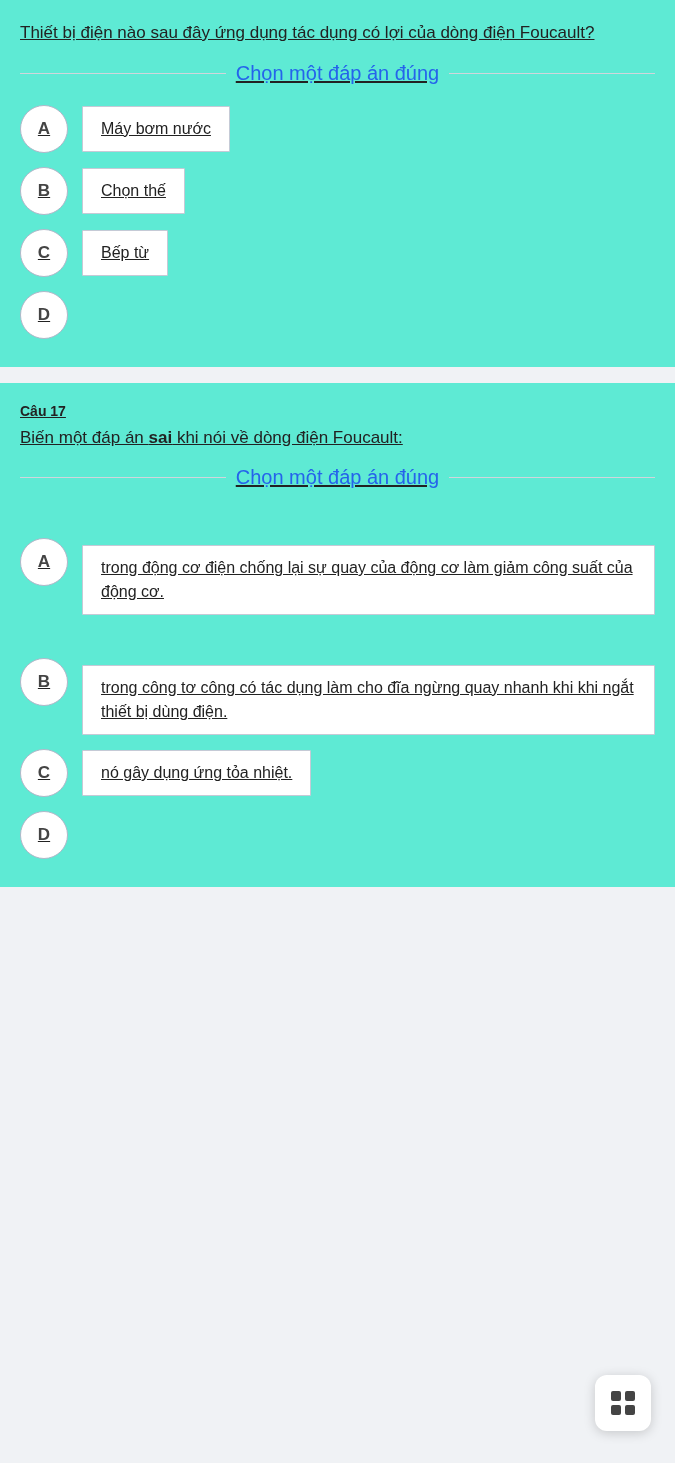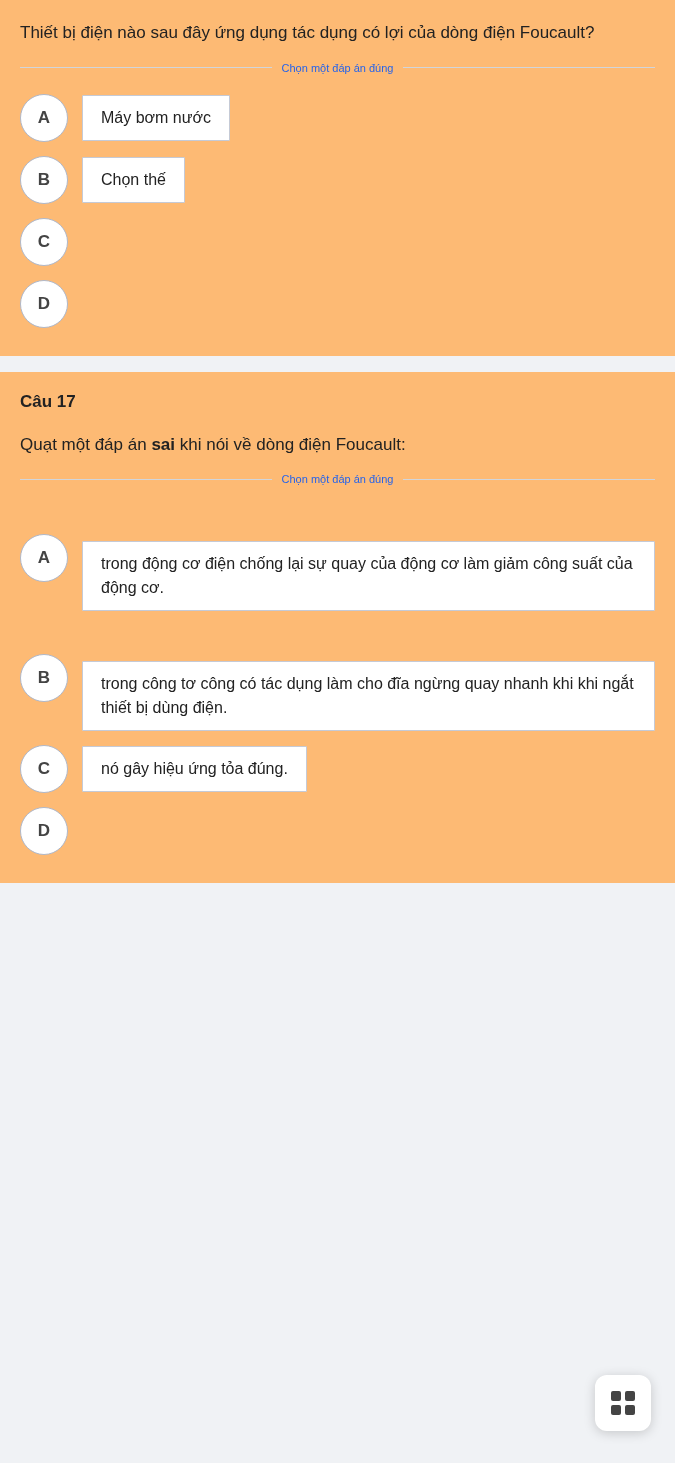--- a/index.html
+++ b/index.html
@@ -6,43 +6,44 @@
     body {
       font-family: 'Segoe UI', Arial, sans-serif;
       background: #f0f2f5;
       width: 675px;
       min-height: 1463px;
       font-size: 16px;
       color: #222;
     }
 
     .question-card {
-      background: #fdba74;
+      background: #5eead4;
       padding: 20px 20px 28px 20px;
       margin-bottom: 8px;
+      text-decoration: underline;
     }
 
     .question-text {
       font-size: 17px;
       line-height: 1.5;
       color: #222;
       margin-bottom: 16px;
     }
 
     .question-text strong {
       font-weight: 700;
     }
 
     .divider-label {
       display: flex;
       align-items: center;
       gap: 10px;
       margin-bottom: 20px;
       color: #2563eb;
-      font-size: 11px;
+      font-size: 20px;
       font-weight: 500;
     }
 
     .divider-label::before,
     .divider-label::after {
       content: '';
       flex: 1;
       height: 1px;
       background: #d1d5db;
     }
@@ -120,22 +121,22 @@
 
     .fab-grid-dot {
       width: 10px;
       height: 10px;
       background: #444;
       border-radius: 2px;
     }
 
     .q17-label {
       font-weight: 700;
-      font-size: 17px;
-      margin-bottom: 20px;
+      font-size: 14px;
+      margin-bottom: 6px;
     }
   </style>
 </head>
 <body>
 
 <div class="question-card">
   <p class="question-text">Thiết bị điện nào sau đây ứng dụng tác dụng có lợi của dòng điện Foucault?</p>
 
   <div class="divider-label">
     <span>Chọn một đáp án đúng</span>
@@ -154,37 +155,38 @@
       <div class="option-circle">
         <span>B</span>
       </div>
       <div class="option-box">Chọn thế</div>
     </div>
 
     <div class="option-row">
       <div class="option-circle">
         <span>C</span>
       </div>
+      <div class="option-box">Bếp từ</div>
     </div>
 
     <div class="option-row">
       <div class="option-circle">
         <span>D</span>
       </div>
     </div>
 
   </div>
 </div>
 
 <div class="separator"></div>
 
 <div class="question-card">
   <p class="q17-label">Câu 17</p>
   <p class="question-text">
-    <span>Quạt một đáp án </span><strong>sai</strong><span> khi nói về dòng điện Foucault:</span>
+    <span>Biến một đáp án </span><strong>sai</strong><span> khi nói về dòng điện Foucault:</span>
   </p>
 
   <div class="divider-label">
     <span>Chọn một đáp án đúng</span>
   </div>
 
   <div class="options-list">
 
     <div class="option-row">
       <div class="option-circle">
@@ -197,21 +199,21 @@
       <div class="option-circle">
         <span>B</span>
       </div>
       <div class="option-box multiline">trong công tơ công có tác dụng làm cho đĩa ngừng quay nhanh khi khi ngắt thiết bị dùng điện.</div>
     </div>
 
     <div class="option-row">
       <div class="option-circle">
         <span>C</span>
       </div>
-      <div class="option-box">nó gây hiệu ứng tỏa đúng.</div>
+      <div class="option-box">nó gây dụng ứng tỏa nhiệt.</div>
     </div>
 
     <div class="option-row">
       <div class="option-circle">
         <span>D</span>
       </div>
     </div>
 
   </div>
 </div>

